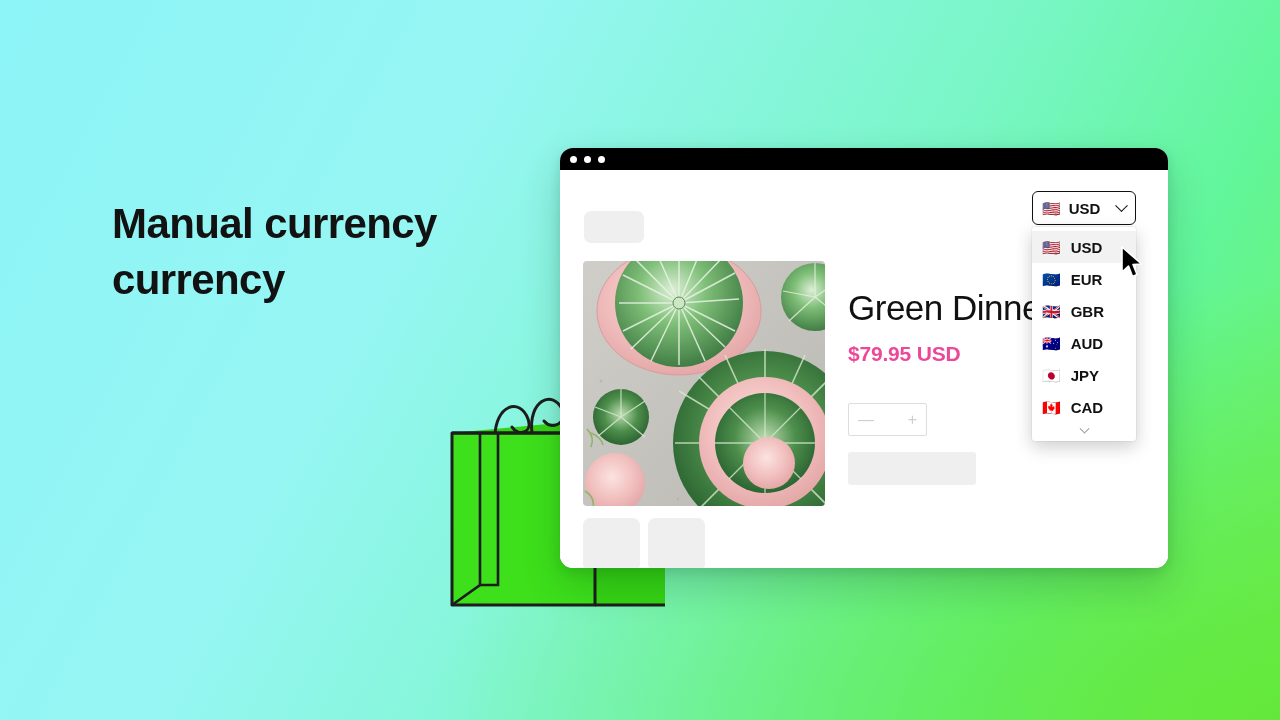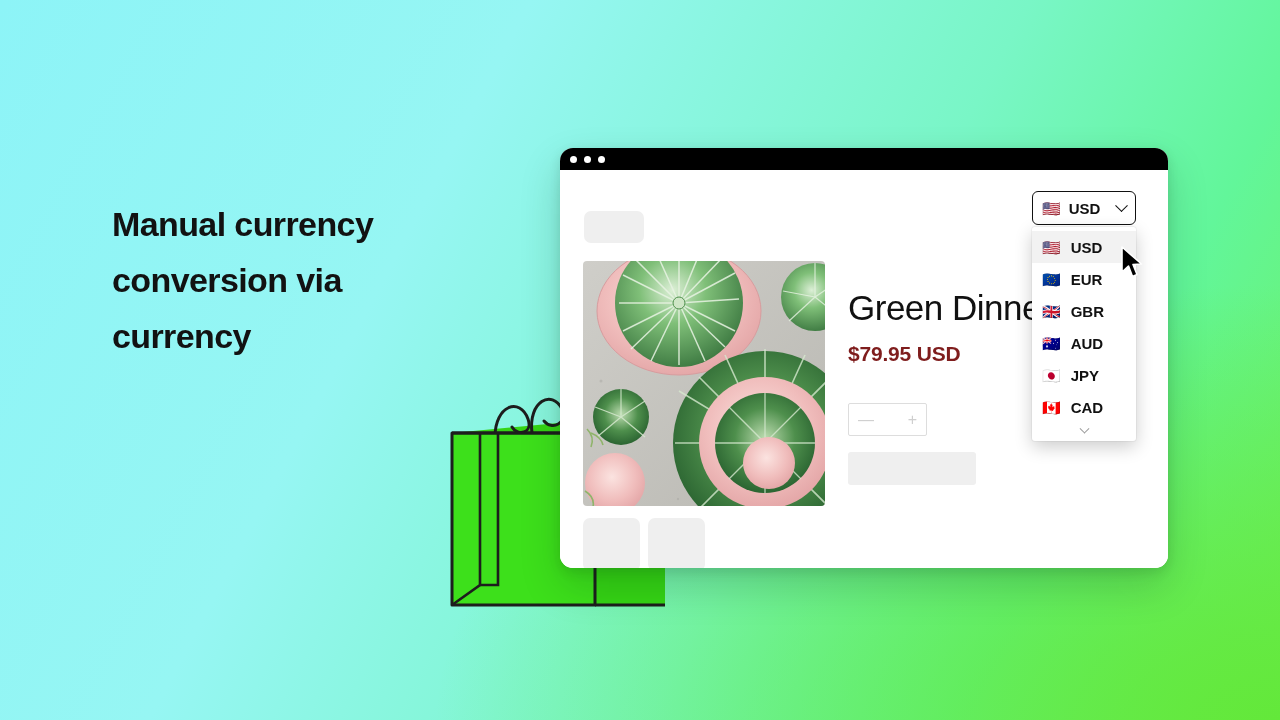--- a/index.html
+++ b/index.html
@@ -8,21 +8,21 @@
     font-family: "Liberation Sans", sans-serif;
     position:relative;
     background:
       radial-gradient(120% 110% at 100% 100%, #63E83A 0%, rgba(99,232,58,0) 55%),
       linear-gradient(118deg, #8DF4F7 0%, #96F6F3 32%, #79F6C6 62%, #62F69A 80%, #6FF05C 100%);
   }
 
   
   .headline {
     position:absolute; left:112px; top:196px; width:460px;
-    font-size:34px; line-height:56px; font-weight:700;
+    font-size:42px; line-height:56px; font-weight:700;
     letter-spacing:-0.6px; color:#121212;
   }
 
   
   .bag-wrap { position:absolute; left:440px; top:375px; width:250px; height:245px; }
   .bag-wrap svg { display:block; width:100%; height:100%; }
 
   
   .window {
     position:absolute; left:560px; top:148px; width:608px; height:420px;
@@ -50,21 +50,21 @@
   .thumb1  { position:absolute; left:23px;  top:348px; width:57px; height:53px; }
   .thumb2  { position:absolute; left:88px;  top:348px; width:57px; height:53px; }
 
   .prod-title {
     position:absolute; left:288px; top:118px; width:230px;
     font-size:35px; font-weight:400; color:#111;
     letter-spacing:-0.5px; white-space:nowrap; overflow:hidden;
   }
   .prod-price {
     position:absolute; left:288px; top:172px;
-    font-size:21px; font-weight:700; color:#7f1d1d; letter-spacing:-0.2px;
+    font-size:21px; font-weight:700; color:#ec4899; letter-spacing:-0.2px;
   }
   .qty {
     position:absolute; left:288px; top:233px; width:79px; height:33px;
     border:1px solid #DDD; border-radius:2px;
     display:flex; align-items:center; justify-content:space-between;
     padding:0 9px; color:#CFCFCF; font-size:16px; user-select:none;
   }
   .cart-ph { position:absolute; left:288px; top:282px; width:128px; height:33px;
              background:#EFEFEF; border-radius:3px; }
 
@@ -101,21 +101,20 @@
 
   
   .cursor { position:absolute; left:1120px; top:246px; width:26px; height:34px; z-index:60; }
   .cursor svg { display:block; }
 </style>
 </head>
 <body>
 
 <div class="headline">
   <div>Manual currency</div>
-  <div>conversion via</div>
   <div>currency</div>
 </div>
 
 <div class="bag-wrap">
   <svg viewBox="0 0 250 245" xmlns="http://www.w3.org/2000/svg">
 
     <path d="M12 58 L12 230 L225 230 L225 38 Z" fill="#35D414"></path>
 
     <path d="M55 62 C55 30, 80 22, 88 44 C93 58, 78 62, 72 52" fill="none" stroke="#1D1D1D" stroke-width="3" stroke-linecap="round"></path>
     <path d="M92 58 C88 26, 112 14, 122 34 C128 48, 112 56, 104 46" fill="none" stroke="#1D1D1D" stroke-width="3" stroke-linecap="round"></path>

